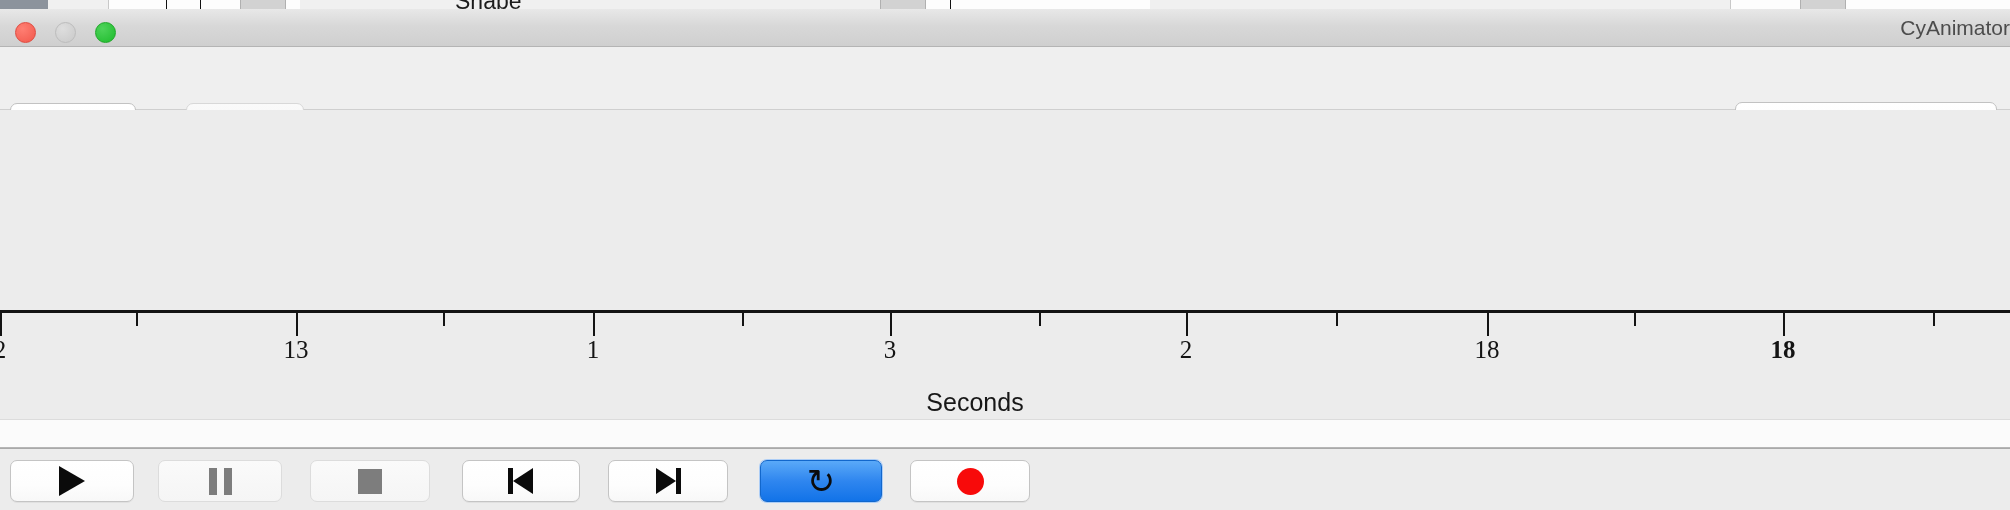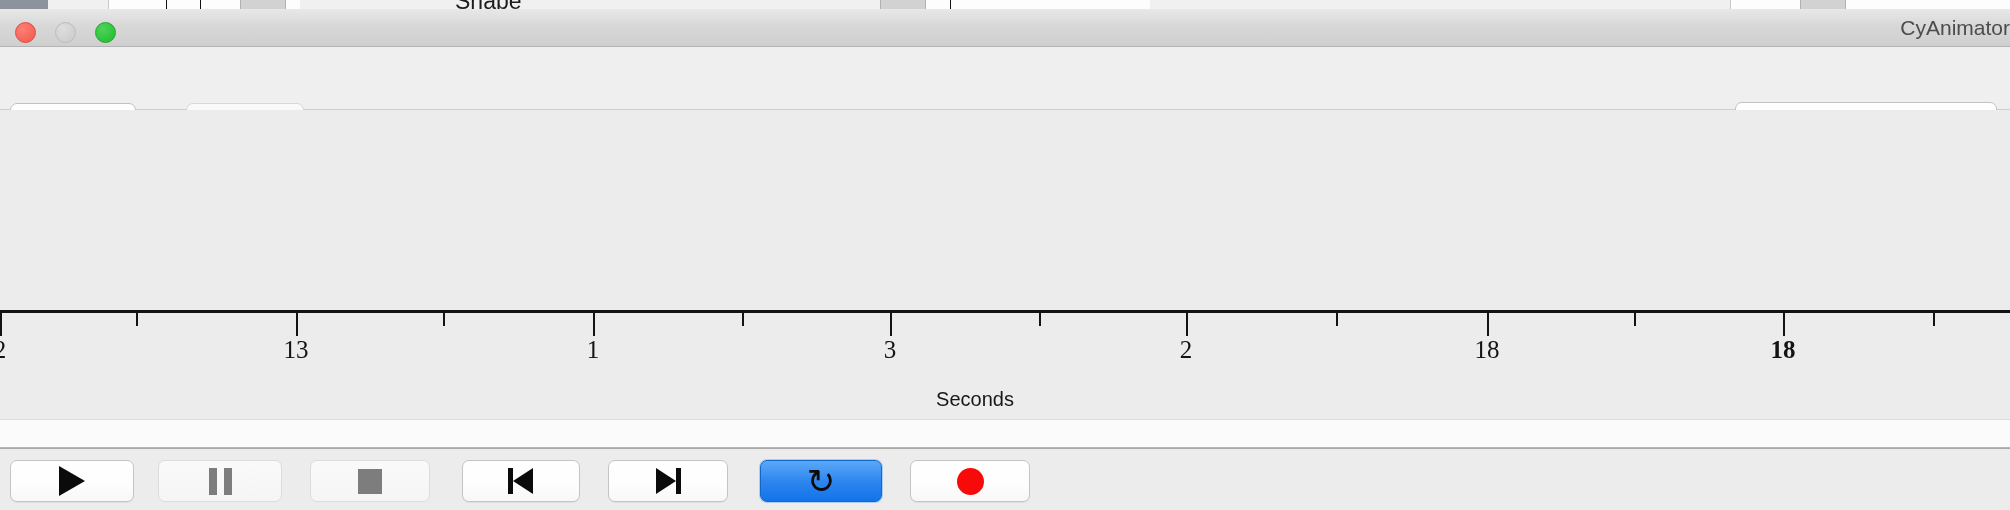--- a/index.html
+++ b/index.html
@@ -141,21 +141,21 @@
   .tick-label {
     position: absolute; top: 26px;
     font-size: 25px; color: #141414;
     font-family: "Liberation Serif", serif;
     transform: translateX(-50%);
     white-space: nowrap;
   }
   .axis-title {
     position: absolute; left: 0; top: 78px; width: 1630px;
     text-align: center;
-    font-size: 20px; color: #171717;
+    font-size: 25px; color: #171717;
     font-family: "Liberation Sans", sans-serif;
   }
   .axis-title span { position: relative; left: 160px; }
 
   
   .scroll-area {
     position: absolute; left: 0; top: 419px; width: 2010px; height: 29px;
     background: #fbfbfb;
     border-top: 1px solid #dcdcdc;
     border-bottom: 1px solid #b6b6b6;

